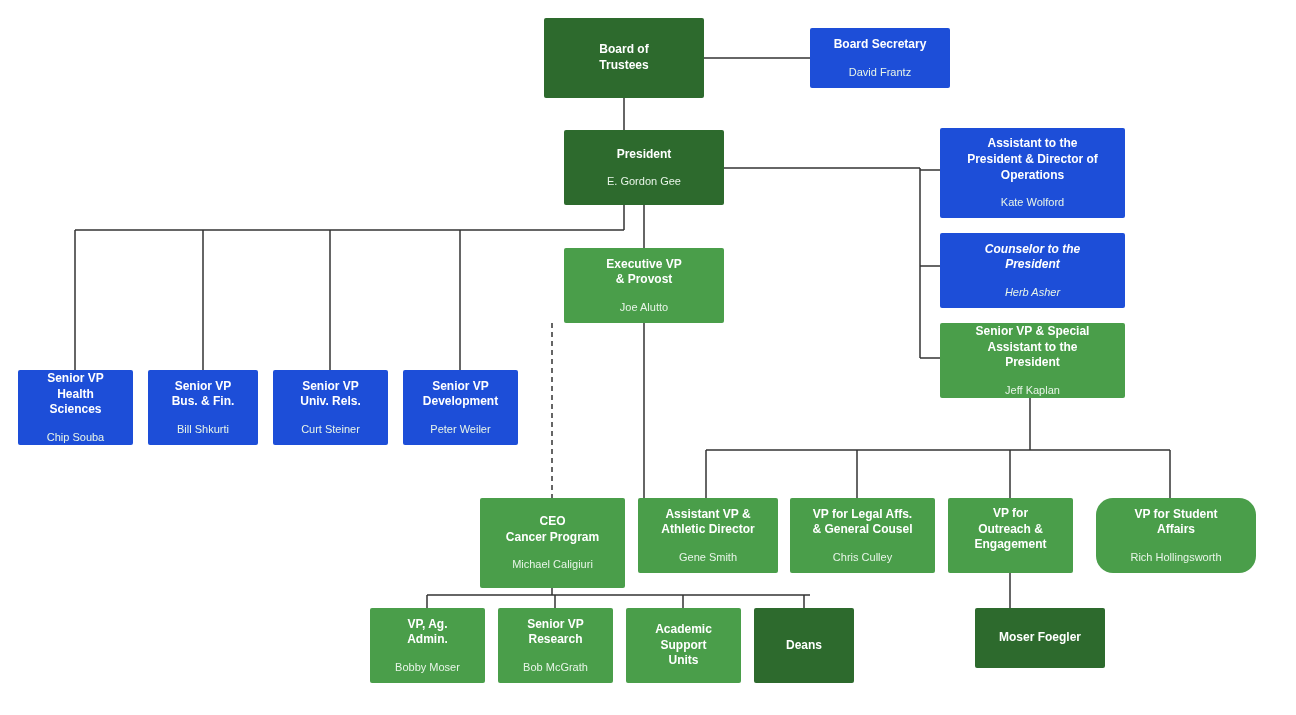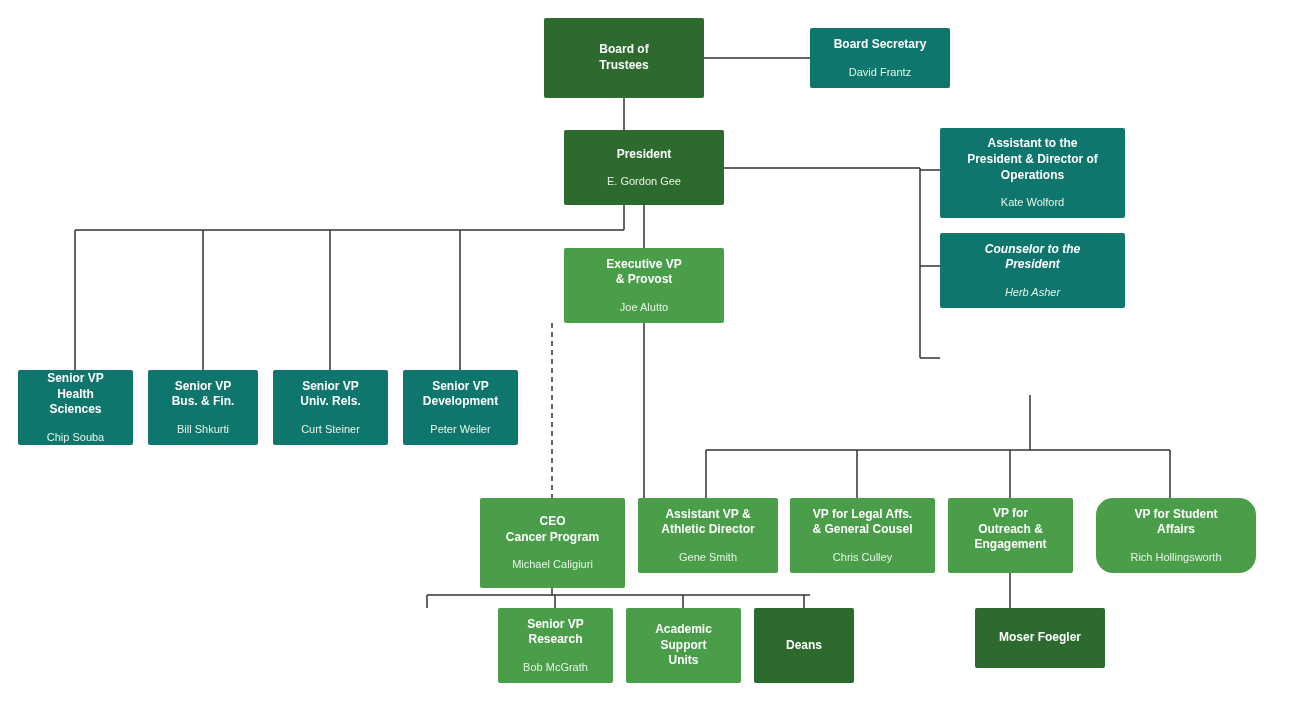--- a/index.html
+++ b/index.html
@@ -30,21 +30,21 @@
     }
     .node-dark {
       background: #2d6a2d;
       color: #fff;
     }
     .node-medium {
       background: #4a9e4a;
       color: #fff;
     }
     .node-light {
-      background: #0f766e;
+      background: #1d4ed8;
       color: #fff;
     }
     .node-name {
       font-size: 11px;
       font-weight: normal;
       color: #e8f5e8;
       margin-top: 12px;
     }
     .node-title {
       font-size: 12px;
@@ -130,20 +130,24 @@
   <div class="node node-light" style="left:940px; top:128px; width:185px; height:90px;">
     <span class="node-title">Assistant to the<br>President &amp; Director of<br>Operations</span>
     <span class="node-name">Kate Wolford</span>
   </div>
 
   <div class="node node-light" style="left:940px; top:233px; width:185px; height:75px;font-style:italic;">
     <span class="node-title">Counselor to the<br>President</span>
     <span class="node-name">Herb Asher</span>
   </div>
 
+  <div class="node node-medium" style="left:940px; top:323px; width:185px; height:75px;">
+    <span class="node-title">Senior VP &amp; Special<br>Assistant to the President</span>
+    <span class="node-name">Jeff Kaplan</span>
+  </div>
 
   <div class="node node-medium" style="left:564px; top:248px; width:160px; height:75px;">
     <span class="node-title">Executive VP<br>&amp; Provost</span>
     <span class="node-name">Joe Alutto</span>
   </div>
 
   <div class="node node-light" style="left:18px; top:370px; width:115px; height:75px;">
     <span class="node-title">Senior VP<br>Health Sciences</span>
     <span class="node-name">Chip Souba</span>
   </div>
@@ -181,20 +185,24 @@
   <div class="node node-medium" style="left:948px; top:498px; width:125px; height:75px;">
     <span class="node-title">VP for Outreach &amp;<br>Engagement</span>
     <span class="node-name"></span>
   </div>
 
   <div class="node node-medium" style="left:1096px; top:498px; width:160px; height:75px;border-radius:17px;">
     <span class="node-title">VP for Student Affairs</span>
     <span class="node-name">Rich Hollingsworth</span>
   </div>
 
+  <div class="node node-medium" style="left:370px; top:608px; width:115px; height:75px;">
+    <span class="node-title">VP, Ag. Admin.</span>
+    <span class="node-name">Bobby Moser</span>
+  </div>
 
   <div class="node node-medium" style="left:498px; top:608px; width:115px; height:75px;">
     <span class="node-title">Senior VP<br>Research</span>
     <span class="node-name">Bob McGrath</span>
   </div>
 
   <div class="node node-medium" style="left:626px; top:608px; width:115px; height:75px;">
     <span class="node-title">Academic<br>Support Units</span>
   </div>
 

